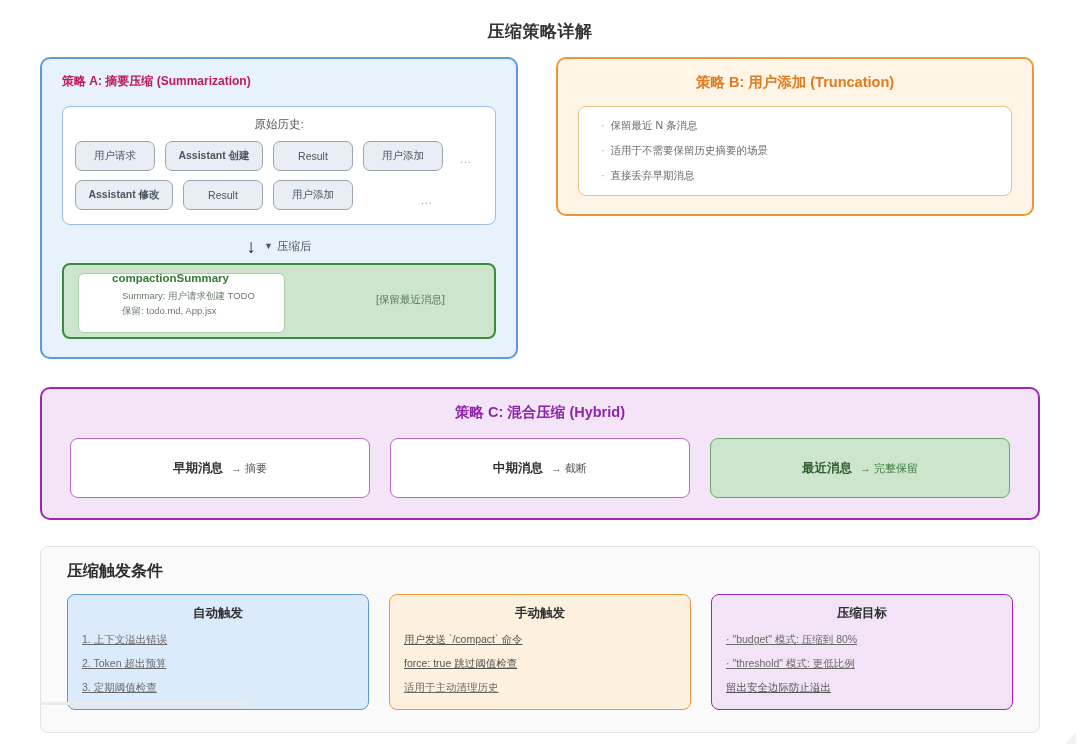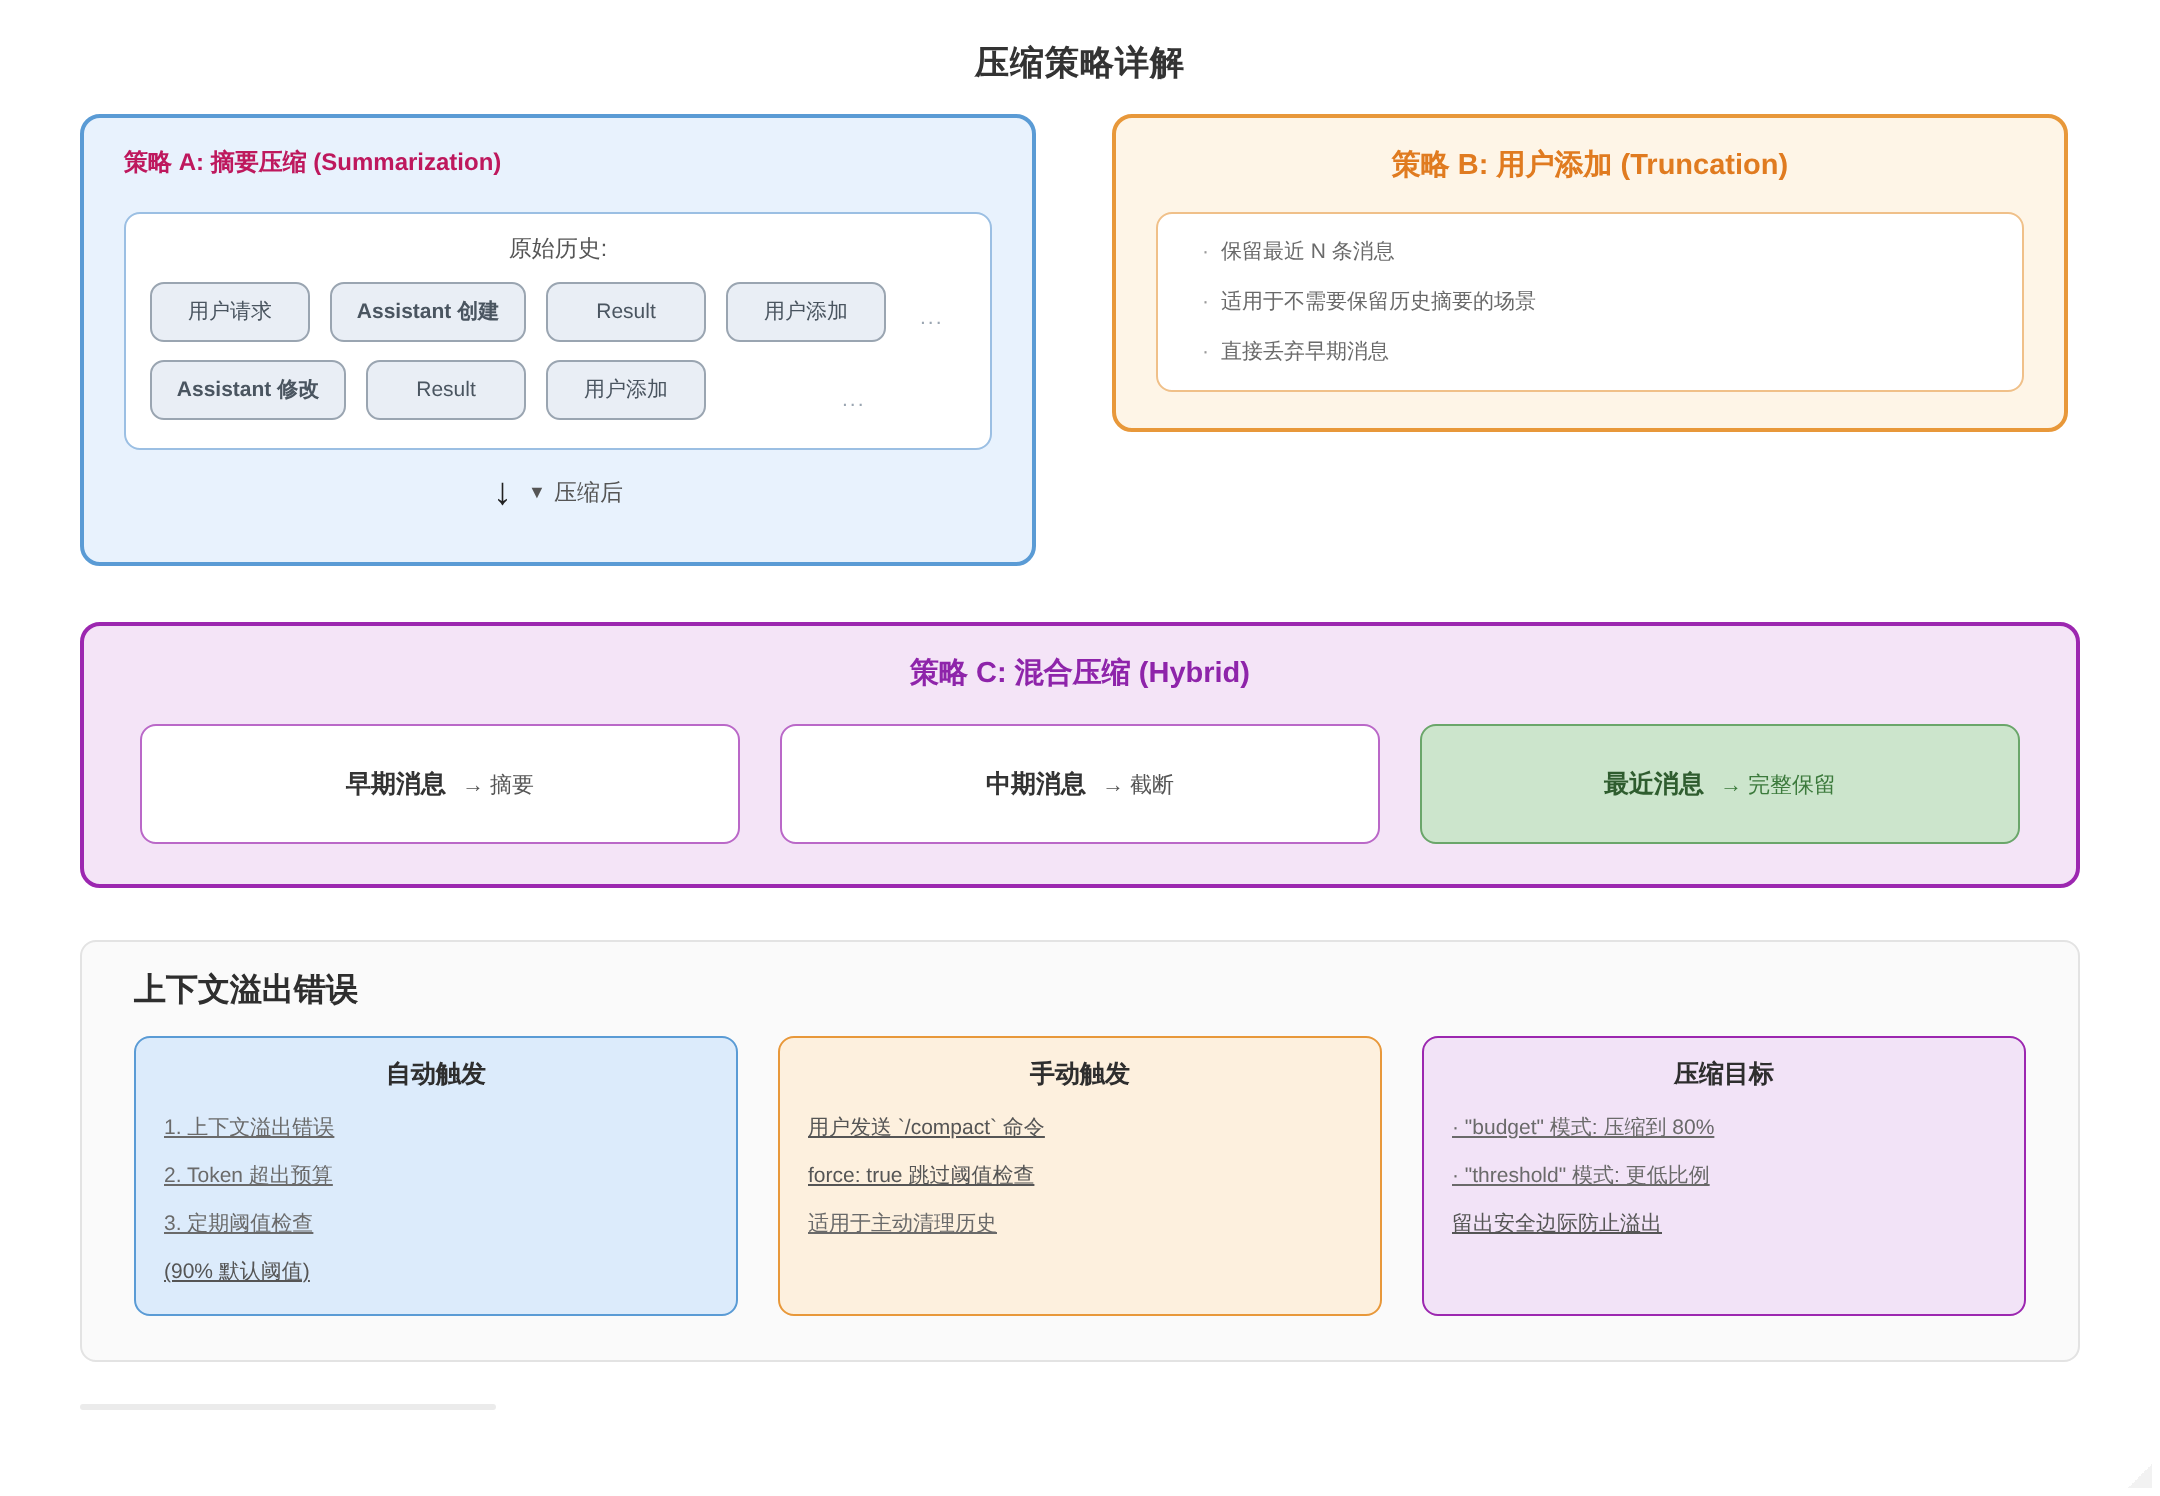--- a/index.html
+++ b/index.html
@@ -344,20 +344,27 @@
     </div>
 
     <div class="arrow-block">
       <span class="arrow-glyph">↓</span>
       <span class="arrow-caption">
         <span class="caret-down">▼</span>
         <span>压缩后</span>
       </span>
     </div>
 
+    <div class="compacted">
+      <div class="summary-box"></div>
+      <div class="summary-title">compactionSummary</div>
+      <div class="summary-line1">Summary: 用户请求创建 TODO</div>
+      <div class="summary-line2">保留: todo.md, App.jsx</div>
+      <div class="kept-tag">[保留最近消息]</div>
+    </div>
   </section>
 
   <section class="panel-b">
     <div class="panel-b-title">策略 B: 用户添加 (Truncation)</div>
     <div class="panel-b-card">
       <div class="b-bullet">
         <span class="b-dot">·</span><span>保留最近 N 条消息</span>
       </div>
       <div class="b-bullet">
         <span class="b-dot">·</span><span>适用于不需要保留历史摘要的场景</span>
@@ -381,29 +388,28 @@
       <div class="c-box-sub">→ 截断</div>
     </div>
     <div class="c-box green">
       <div class="c-box-title">最近消息</div>
       <div class="c-box-sub">→ 完整保留</div>
     </div>
   </div>
 </section>
 
 <section class="trigger-panel">
-  <div class="trigger-title">上下文溢出错误</div>
+  <div class="trigger-title">压缩触发条件</div>
   <div class="trigger-cols">
 
     <div class="t-box blue">
       <div class="t-title">自动触发</div>
       <div class="t-line">1. 上下文溢出错误</div>
       <div class="t-line">2. Token 超出预算</div>
       <div class="t-line">3. 定期阈值检查</div>
-      <div class="t-line dark">(90% 默认阈值)</div>
     </div>
 
     <div class="t-box orange">
       <div class="t-title">手动触发</div>
       <div class="t-line dark">用户发送 `/compact` 命令</div>
       <div class="t-line dark">force: true 跳过阈值检查</div>
       <div class="t-line">适用于主动清理历史</div>
     </div>
 
     <div class="t-box purple">

